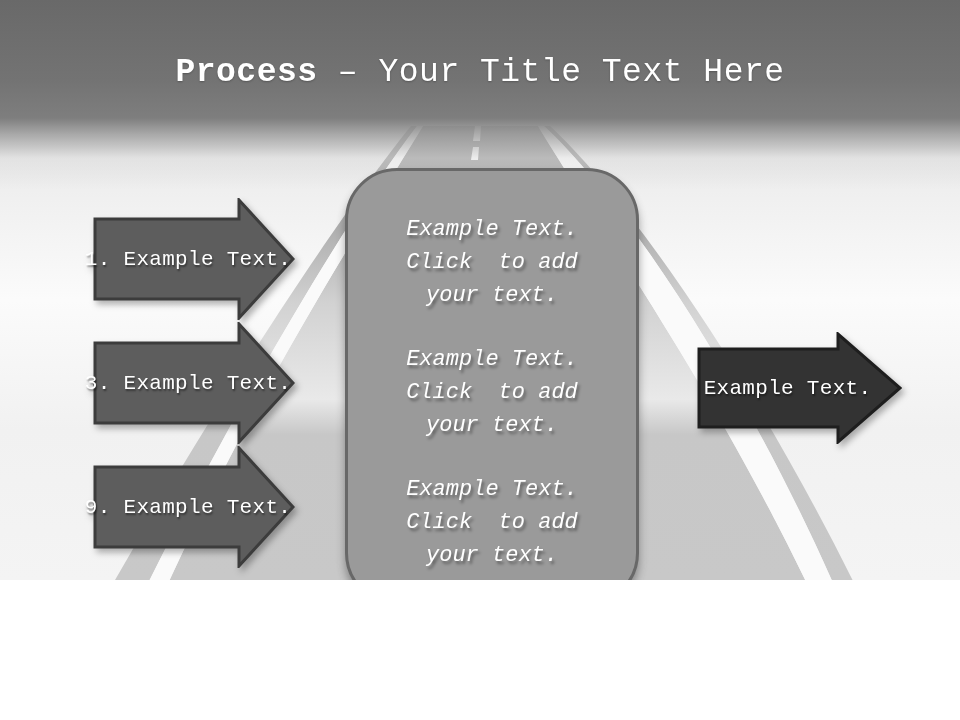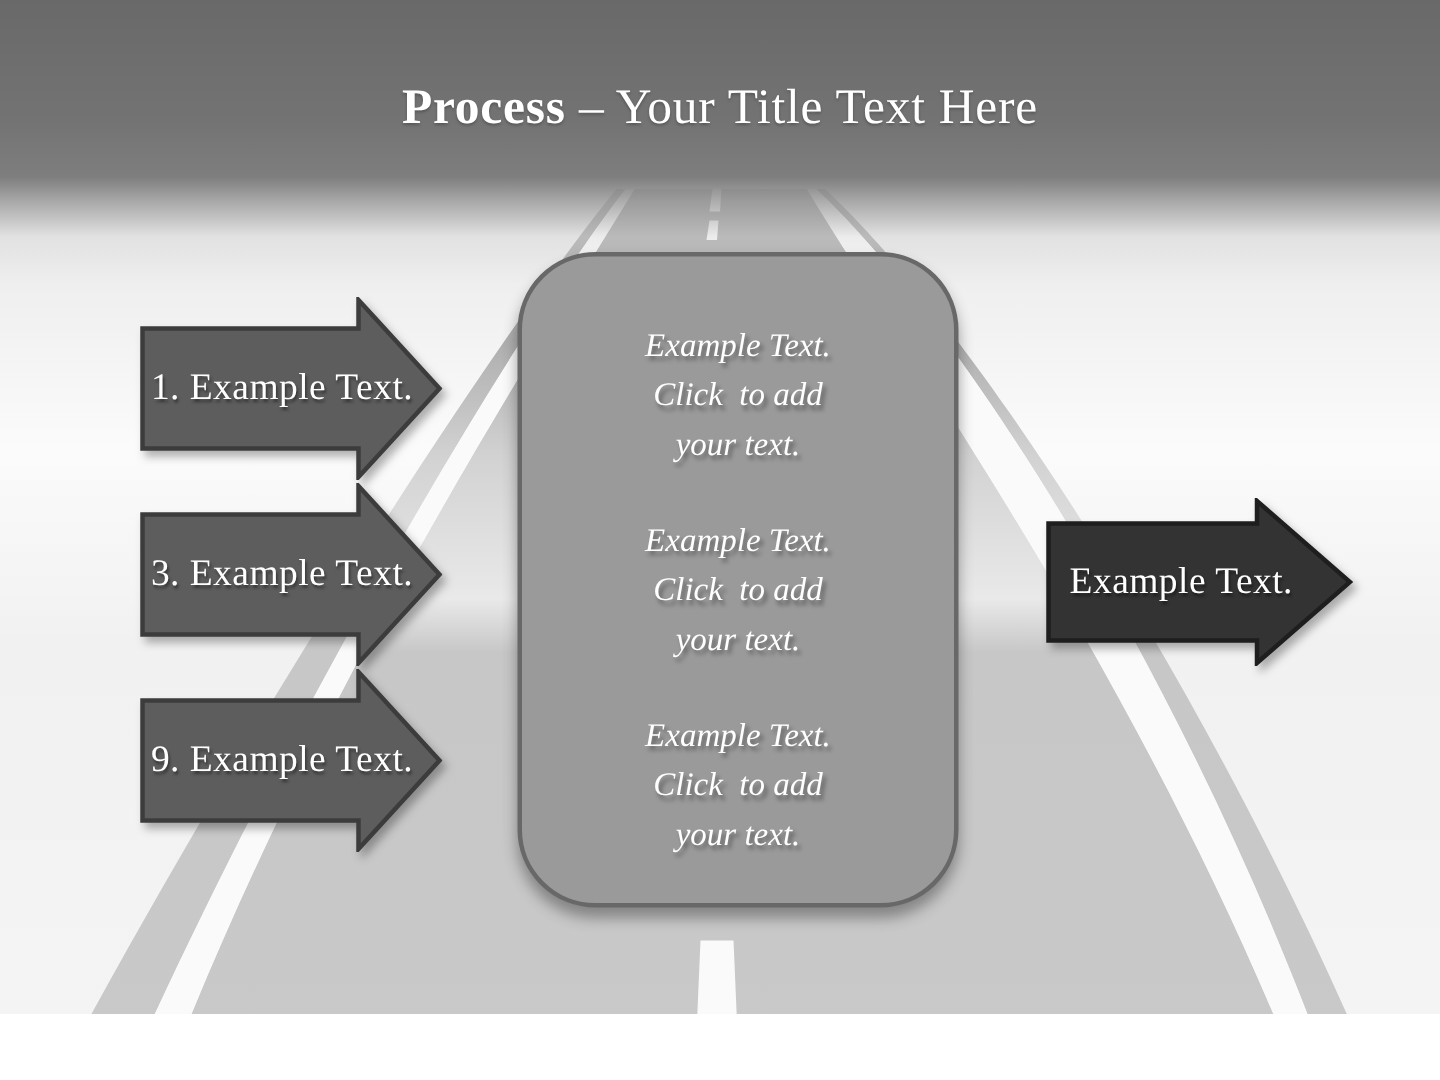--- a/index.html
+++ b/index.html
@@ -1,18 +1,18 @@
 <!DOCTYPE html>
 <html style="--header-gray: #696969; --title-color: #ffffff; --arrow-left-fill: #5d5d5d; --arrow-left-border: #3c3c3c; --arrow-right-fill: #333333; --arrow-right-border: #1e1e1e; --box-fill: #9a9a9a; --box-border: #686868; --road-gray: #c9c9c9;"><head>
 <meta charset="utf-8">
 <style>
   html,body{margin:0;padding:0;background:#ffffff;}
   .slide{
-    position:relative;width:960px;height:676px;overflow:hidden;
-    font-family:Liberation Serif, serif;
+    position:relative;width:960px;height:580px;overflow:hidden;
+    font-family:Liberation Mono, monospace;
     background:linear-gradient(180deg,#e6e6e6 125px,#efefef 190px,#fbfbfb 300px,#f1f1f1 430px,#f4f4f4 100%);
   }
   
   .road-svg{position:absolute;left:0;top:0;z-index:1;}
   .road-surface{fill:url(#roadGrad);}
   .road-stripe{fill:url(#roadGrad);}
   .lane-line{fill:#fafafa;}
   
   .header-band{
     position:absolute;left:0;top:0;width:960px;height:200px;z-index:2;
@@ -31,21 +31,21 @@
   }
   .slide-title .t-bold{font-weight:700;}
   .slide-title .t-rest{font-weight:400;}
   
   .arrow{position:absolute;z-index:4;filter:drop-shadow(3px 4px 3px rgba(0,0,0,0.30));}
   .arrow svg{display:block;}
   .arrow-left polygon{fill:var(--arrow-left-fill,#5d5d5d);stroke:var(--arrow-left-border,#3c3c3c);stroke-width:3;stroke-linejoin:miter;}
   .arrow-right polygon{fill:var(--arrow-right-fill,#333333);stroke:var(--arrow-right-border,#1e1e1e);stroke-width:3;stroke-linejoin:miter;}
   .arrow .arrow-text{
     position:absolute;top:0;bottom:0;display:flex;align-items:center;justify-content:center;
-    color:#ffffff;font-size:25px;letter-spacing:0.3px;
+    color:#ffffff;font-size:21px;letter-spacing:0.3px;
     text-shadow:1px 2px 2px rgba(0,0,0,0.45);white-space:nowrap;
   }
   .arrow-left .arrow-text{left:12px;right:24px;}
   .arrow-right .arrow-text{left:14px;right:38px;}
   
   .center-panel{
     position:absolute;left:345px;top:168px;width:294px;height:437px;z-index:4;
     box-sizing:border-box;border:3px solid var(--box-border,#686868);border-radius:52px;
     background:var(--box-fill,#9a9a9a);
     box-shadow:0 7px 9px rgba(50,50,50,0.45);

